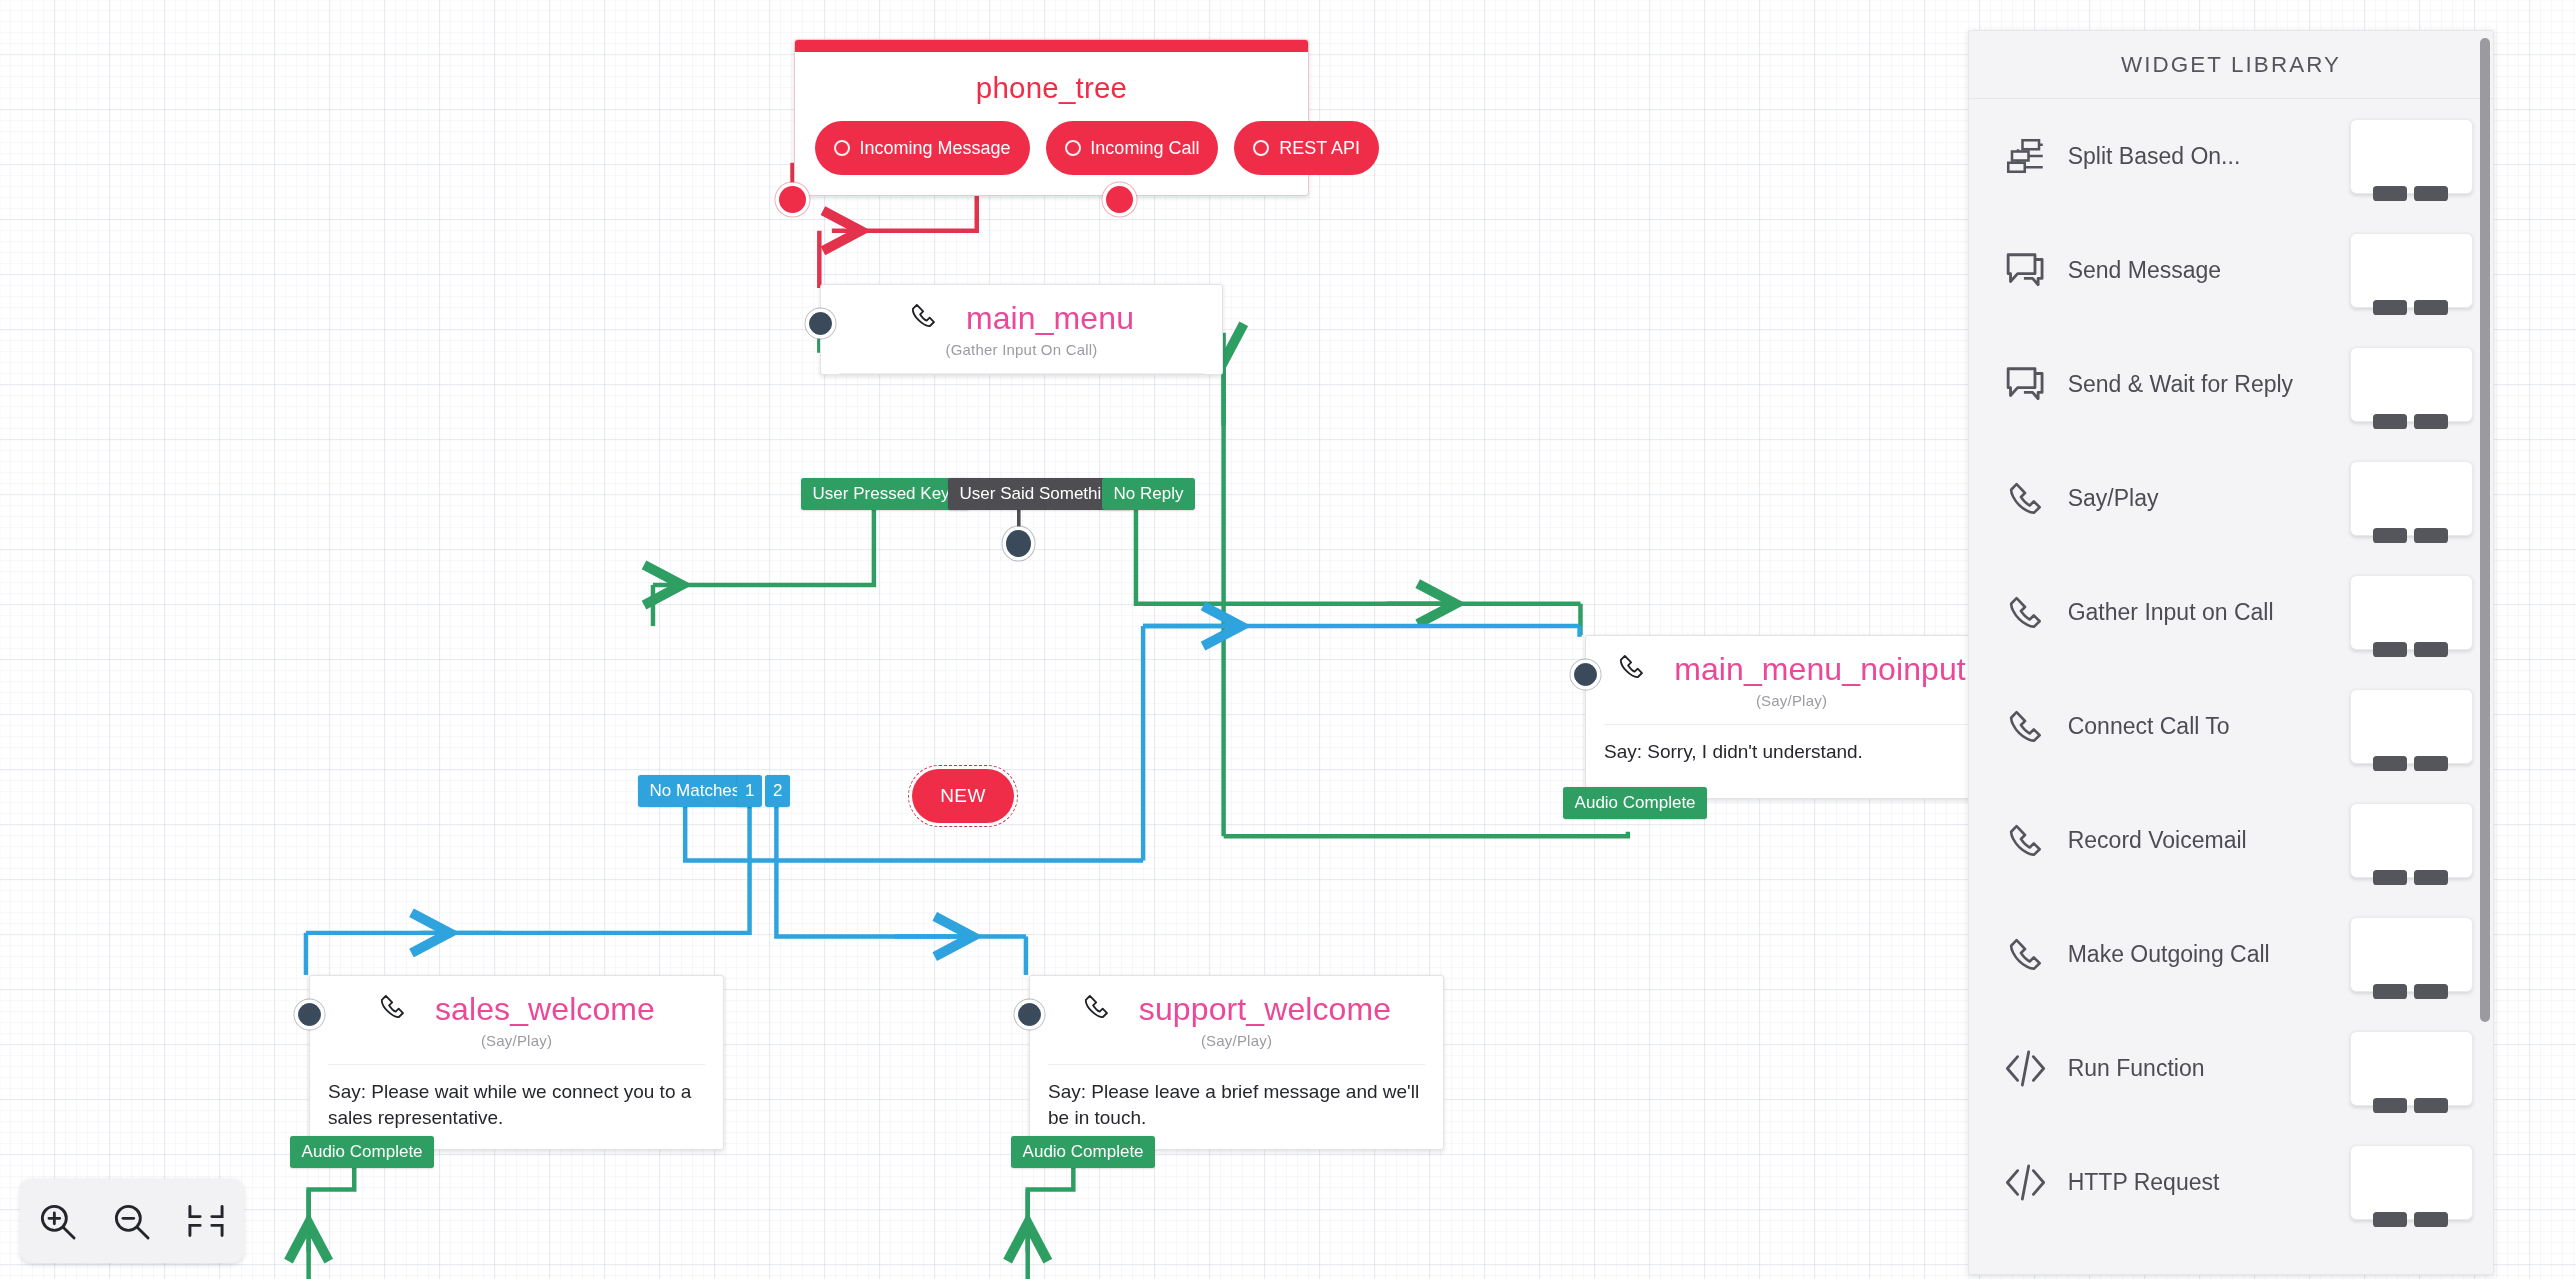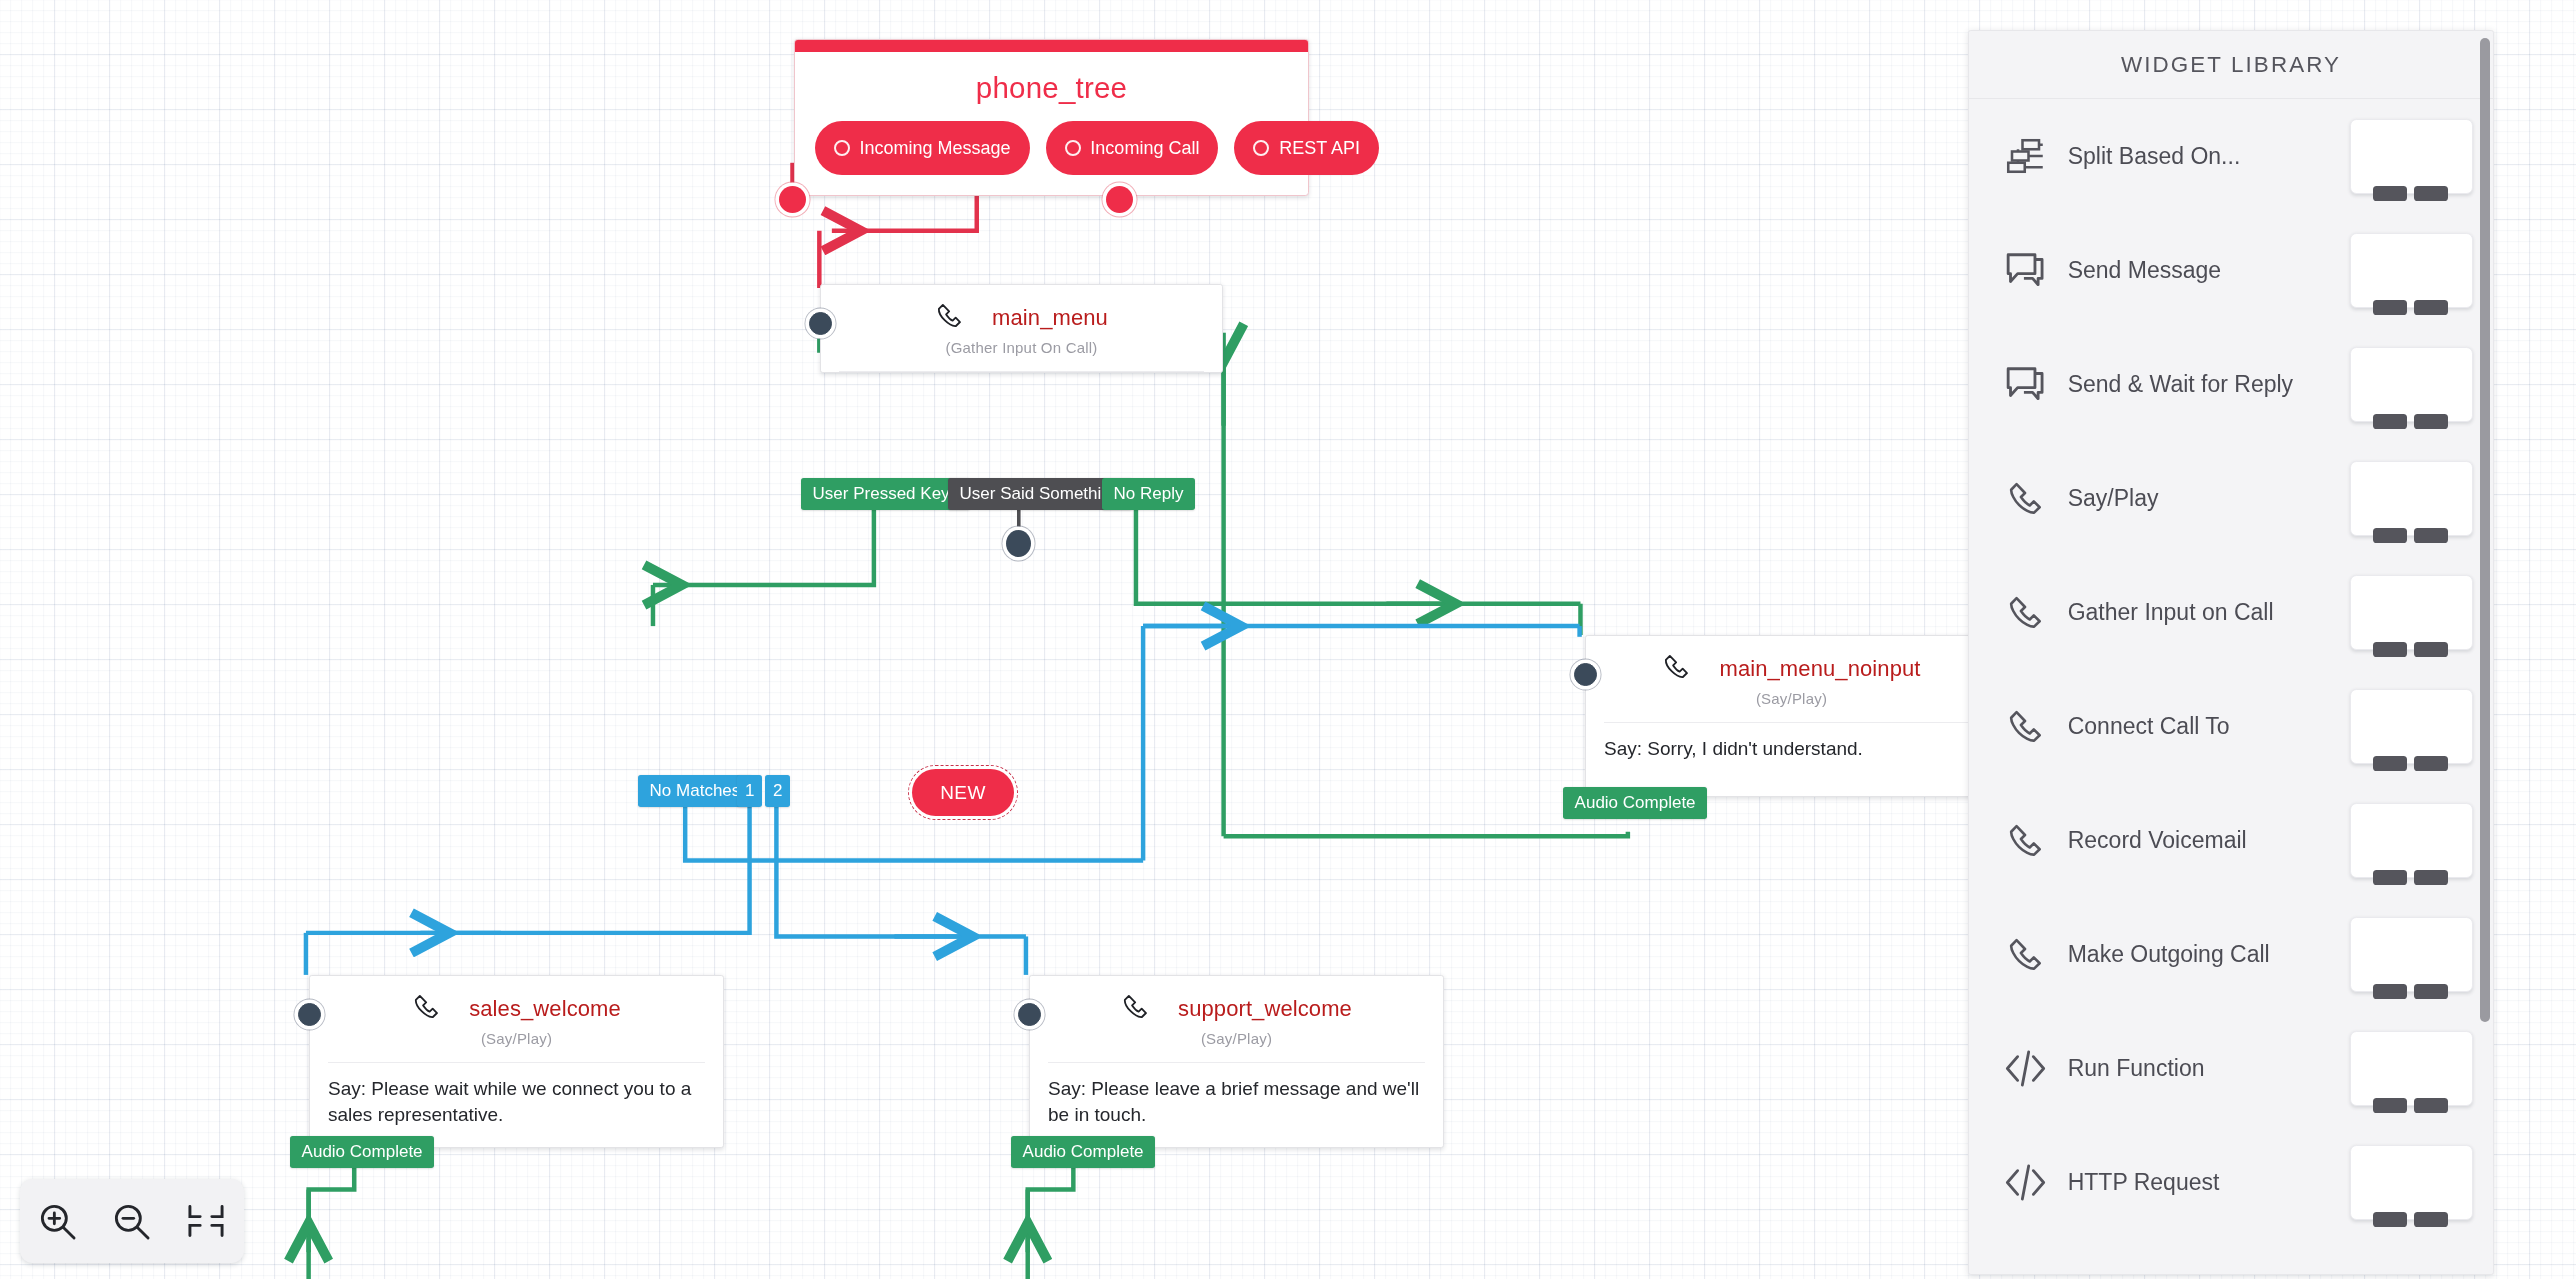--- a/index.html
+++ b/index.html
@@ -29,21 +29,21 @@
   .node {
     position:absolute;
     background:#ffffff;
     border:0.9px solid #e3e3e6;
     border-radius:2.7px;
     box-shadow:0 1.8px 4.5px rgba(40,48,64,0.14);
     margin-left:30px;
   }
   .node-head { padding:16px 18px 3.6px 18px; text-align:center; position:relative; }
   .node-title {
-    font-size:22px; color:#b91c1c; letter-spacing:0.1px;
+    font-size:32px; color:#ec4899; letter-spacing:0.1px;
     display:flex; align-items:center; justify-content:center; gap:28px;
     line-height:1.05;
   }
   .node-sub { font-size:15px; color:#9b9ba3; margin-top:4.5px; letter-spacing:0.2px; }
   .node-divider { height:0.9px; background:#ececef; margin:11.6px 18px 0 18px; }
   .node-body { padding:13.4px 18px 18px 18px; font-size:19px; color:#25272c; line-height:1.38; }
 
   
   .in-anchor {
     position:absolute; width:23px; height:23px; border-radius:50%;
@@ -81,21 +81,21 @@
     color:#ffffff; font-size:17px; white-space:nowrap;
     box-shadow:0 0.9px 1.8px rgba(0,0,0,.13);
   }
   .tr.green { background:#2f9e63; }
   .tr.gray  { background:#4e4e52; }
   .tr.blue  { background:#2ea3dd; }
   .tr.num   { padding:0 8px; justify-content:center; min-width:22.4px; }
 
   .new-pill {
     position:absolute; background:#ef2d49; color:#fff;
-    border-radius:894px; height:47px; min-width:102px;
+    border-radius:894px; height:54px; min-width:102px;
     display:flex; align-items:center; justify-content:center;
     font-size:19px; letter-spacing:0.4px;
     box-shadow:0 0 0 3.6px #ffffff;
     outline:1.8px dashed #c8324a; outline-offset:3.6px;
   }
 
   .loose-dot {
     position:absolute; width:25px; height:27px; border-radius:50%;
     background:#3b4a5a;
     box-shadow:0 0 0 3.6px #ffffff, 0 0 0 4.5px rgba(90,100,120,.45);

